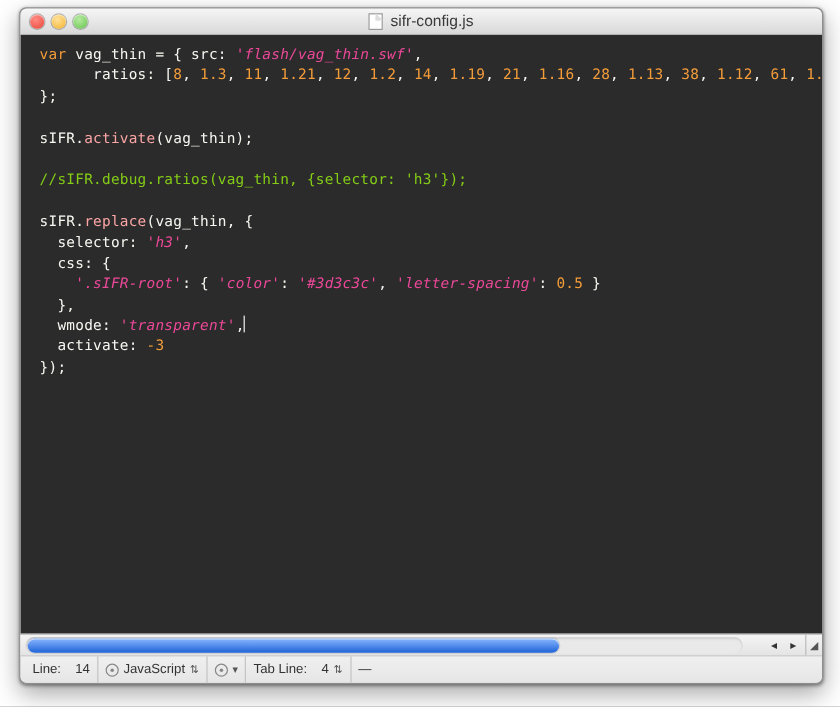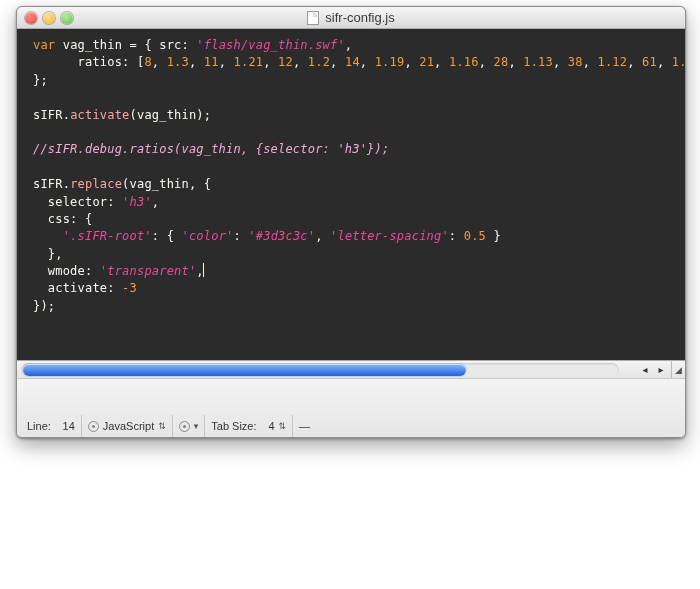--- a/index.html
+++ b/index.html
@@ -9,21 +9,21 @@
     width: 700px;
     height: 589px;
     overflow: hidden;
     font-size: 12px;
   }
   .window {
     position: absolute;
     top: 6px;
     left: 16px;
     width: 670px;
-    height: 432px;
+    height: 564px;
     background: #ebebeb;
     border: 1px solid #8e8e8e;
     border-radius: 6px;
     box-shadow: 0 8px 20px rgba(0,0,0,0.35), 0 1px 3px rgba(0,0,0,.4);
     display: flex;
     flex-direction: column;
     overflow: hidden;
   }
 
   
@@ -95,21 +95,21 @@
     line-height: 1.45;
     color: #f8f8f2;
     padding: 8px 0 0 16px;
     white-space: pre;
     letter-spacing: 0.2px;
   }
   .kw    { color: #f39c3a; }
   .fn    { color: #fca5a5; }
   .str   { color: #ec4899; font-style: italic; }
   .num   { color: #f39c3a; }
-  .comment { color: #f9a8d4; font-style: italic; }
+  .comment { color: #84cc16; }
   .curs {
     display: inline-block;
     width: 1px; height: 14px;
     background: #f0f0f0;
     vertical-align: -2px;
     margin-left: -1px;
   }
 
   
   .bottom {
@@ -162,21 +162,20 @@
     display:flex;align-items:center;justify-content:center;
     color:#555;font-size:9px;
   }
   .statusbar {
     height: 22px;
     display: flex;
     align-items: center;
     font-size: 11px;
     color: #333;
     padding: 0 4px;
-    margin-top: 36px;
   }
   .statusbar .seg {
     padding: 0 6px;
     height: 100%;
     display:flex;
     align-items:center;
     border-right: 1px solid #c4c4c4;
     gap: 4px;
   }
   .statusbar .seg.last { border-right: none; flex:1; }
@@ -256,21 +255,21 @@
       <div class="seg">
         <span class="mini-gear"></span>
         <span>JavaScript</span>
         <span class="chevron">⇅</span>
       </div>
       <div class="seg">
         <span class="mini-gear"></span>
         <span class="chevron">▾</span>
       </div>
       <div class="seg">
-        <span>Tab Size:</span>
+        <span>Tab Line:</span>
         <span style="min-width:14px;text-align:right;">4</span>
         <span class="chevron">⇅</span>
       </div>
       <div class="seg last">
         <span>—</span>
       </div>
     </div>
   </div>
 
 </div>

